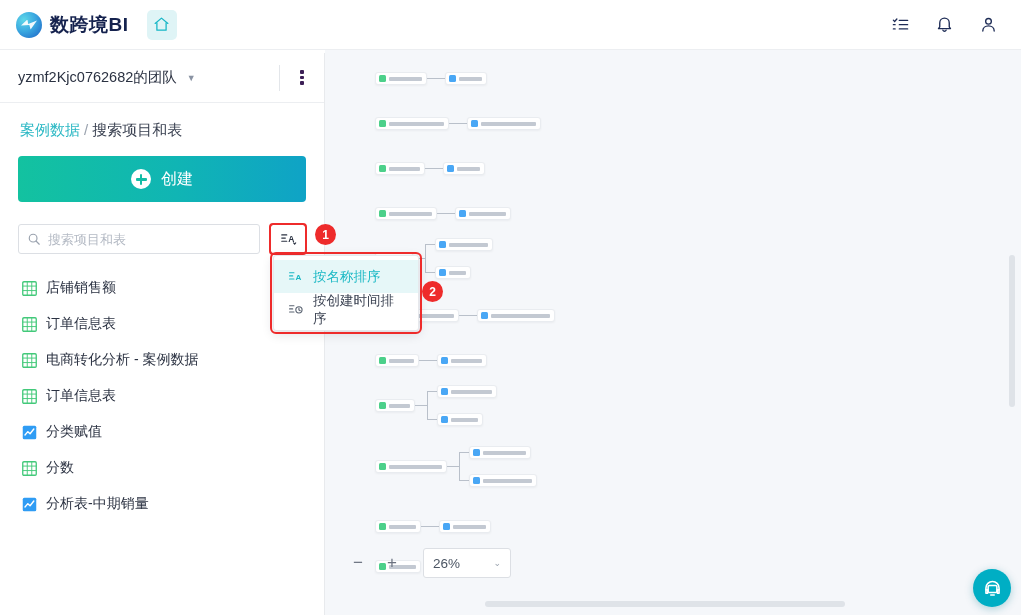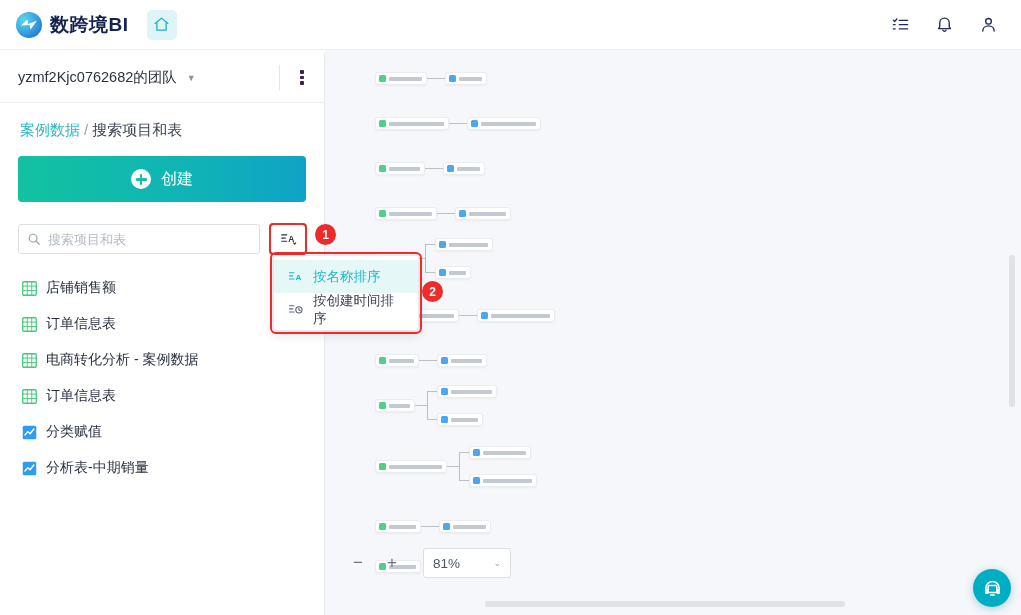--- a/index.html
+++ b/index.html
@@ -252,20 +252,27 @@
         </div>
         <div class="file-item">
           <svg class="ficon" viewBox="0 0 16 16">
   <rect x="0.8" y="0.8" width="14.4" height="14.4" rx="1.6" fill="#2f9cf4"></rect>
   <path d="M3.2 10.6 6.2 7.1l2.4 2.2 4-5" fill="none" stroke="#fff" stroke-width="1.5" stroke-linecap="round" stroke-linejoin="round"></path>
 </svg>
           <span class="fi-label">分类赋值</span>
         </div>
         <div class="file-item">
           <svg class="ficon" viewBox="0 0 16 16">
+  <rect x="0.8" y="0.8" width="14.4" height="14.4" rx="1.2" fill="none" stroke="#43c97a" stroke-width="1.4"></rect>
+  <path d="M0.8 5.4h14.4M0.8 10.2h14.4M5.6 0.8v14.4M10.4 0.8v14.4" stroke="#43c97a" stroke-width="1"></path>
+</svg>
+          <span class="fi-label">分数</span>
+        </div>
+        <div class="file-item">
+          <svg class="ficon" viewBox="0 0 16 16">
   <rect x="0.8" y="0.8" width="14.4" height="14.4" rx="1.6" fill="#2f9cf4"></rect>
   <path d="M3.2 10.6 6.2 7.1l2.4 2.2 4-5" fill="none" stroke="#fff" stroke-width="1.5" stroke-linecap="round" stroke-linejoin="round"></path>
 </svg>
           <span class="fi-label">分析表-中期销量</span>
         </div>
       </div>
   </div>
 
   <div class="sort-menu redbox">
     <div class="sm-item active">
@@ -434,21 +441,21 @@
       </div>
   </div>
 
   <div class="vscroll"></div>
   <div class="hscroll"></div>
 
   <div class="zoom-bar">
     <div class="zb-btn">−</div>
     <div class="zb-btn">+</div>
     <div class="zoom-select">
-      <span>81%</span>
+      <span>26%</span>
       <span class="zs-caret">⌄</span>
     </div>
   </div>
 
   <div class="chat-fab">
     <svg width="21" height="21" viewBox="0 0 24 24" fill="none" stroke="#ffffff" stroke-width="1.8" stroke-linecap="round" stroke-linejoin="round">
       <path d="M4.5 13.5v-2a7.5 7.5 0 0 1 15 0v2"></path>
       <rect x="7" y="8.5" width="10" height="8" rx="1.5"></rect>
       <path d="M4.5 13.5h2v4h-2z"></path>
         <path d="M17.5 13.5h2v4h-2z"></path>

